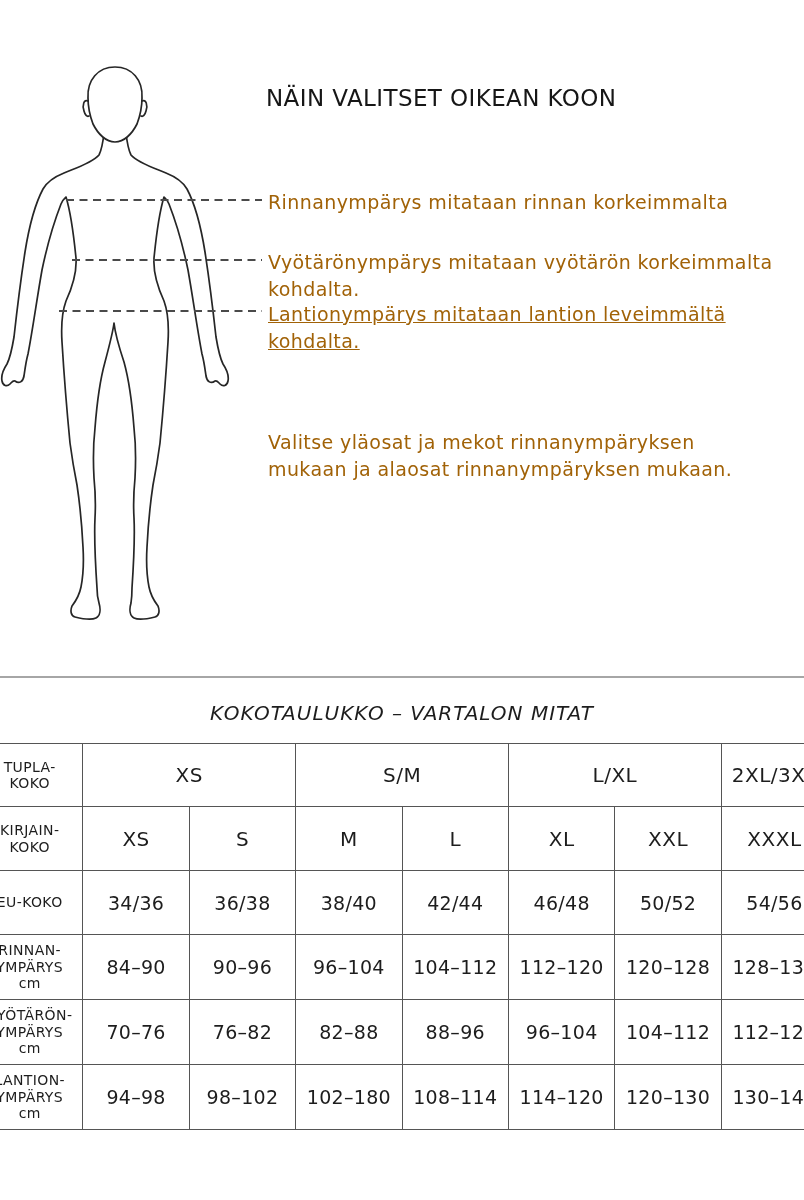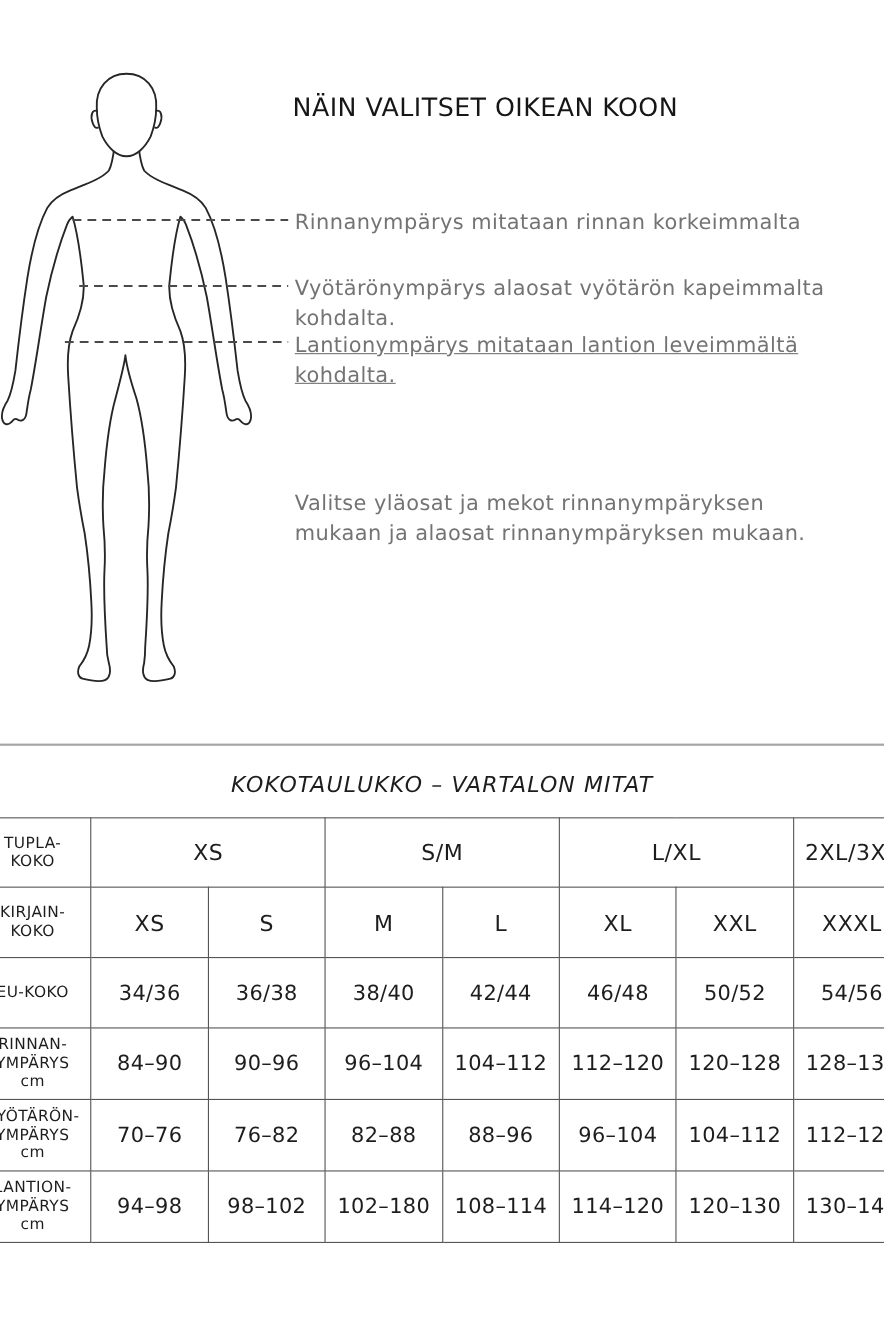--- a/index.html
+++ b/index.html
@@ -12,26 +12,26 @@
     color:#1d1d1d;
   }
   
   .figure-wrap{position:absolute;left:0;top:50px;width:270px;height:580px;}
   .guide-heading{
     position:absolute;left:266px;top:84px;width:520px;
     font-size:23px;font-weight:normal;letter-spacing:.4px;line-height:28px;color:#161616;
   }
   .note{
     position:absolute;left:268px;width:530px;
-    font-size:19px;line-height:27px;letter-spacing:.4px;color:#737373;
+    font-size:19px;line-height:27px;letter-spacing:.4px;color:#a16207;
   }
   .note-chest{top:189px;}
   .note-waist{top:249px;}
   .note-hip{top:301px;text-decoration:underline;}
-  .note-advice{top:445px;}
+  .note-advice{top:429px;}
   
   .divider{position:absolute;left:0;top:676px;width:804px;height:2px;background:#a6a6a6;}
   
   .table-title{
     position:absolute;left:0;top:700px;width:804px;
     text-align:center;font-size:20px;letter-spacing:1px;line-height:26px;color:#1d1d1d;font-style:italic;
   }
   .table-wrap{position:absolute;left:-24px;top:743px;width:851px;}
   table.sizes{border-collapse:collapse;table-layout:fixed;width:851px;}
   table.sizes td{
@@ -139,21 +139,21 @@
       </g>
     </svg>
   </div>
 
   <div class="guide-heading">NÄIN VALITSET OIKEAN KOON</div>
 
   <div class="note note-chest">
     <div>Rinnanympärys mitataan rinnan korkeimmalta</div>
   </div>
   <div class="note note-waist">
-    <div>Vyötärönympärys alaosat vyötärön kapeimmalta</div>
+    <div>Vyötärönympärys mitataan vyötärön korkeimmalta</div>
     <div>kohdalta.</div>
   </div>
   <div class="note note-hip">
     <div>Lantionympärys mitataan lantion leveimmältä</div>
     <div>kohdalta.</div>
   </div>
   <div class="note note-advice">
     <div>Valitse yläosat ja mekot rinnanympäryksen</div>
     <div>mukaan ja alaosat rinnanympäryksen mukaan.</div>
   </div>

